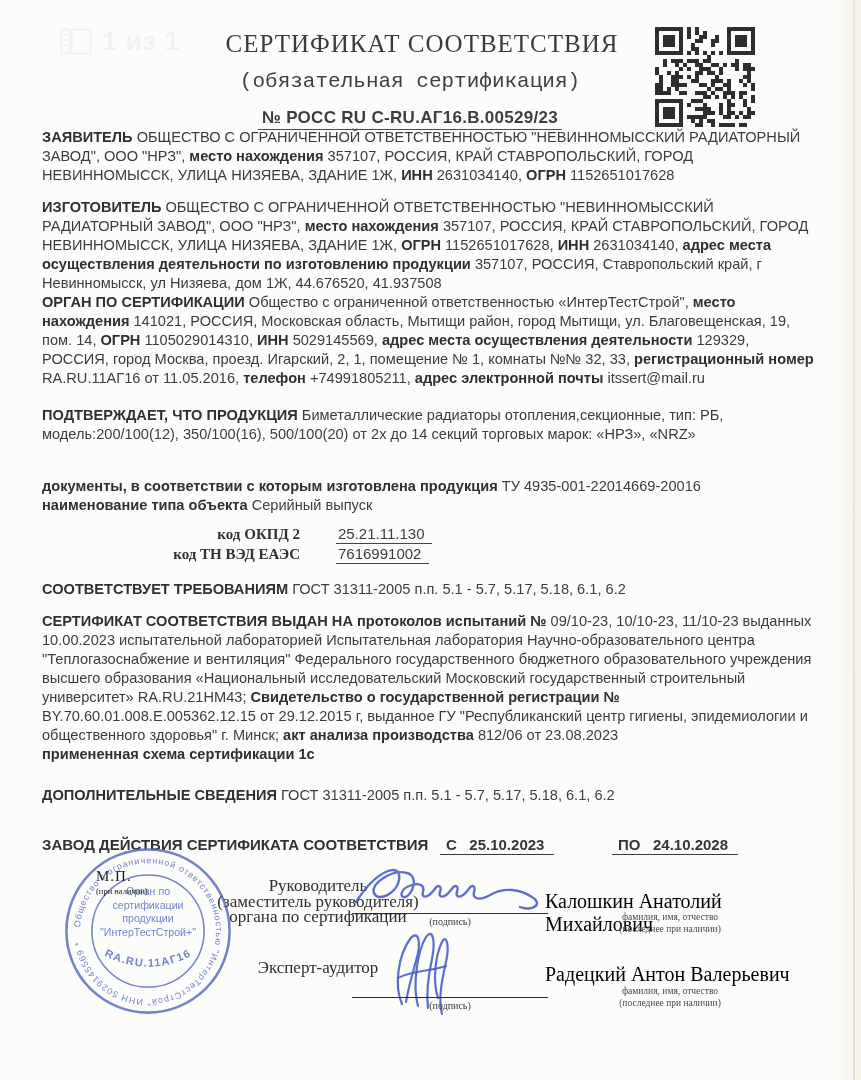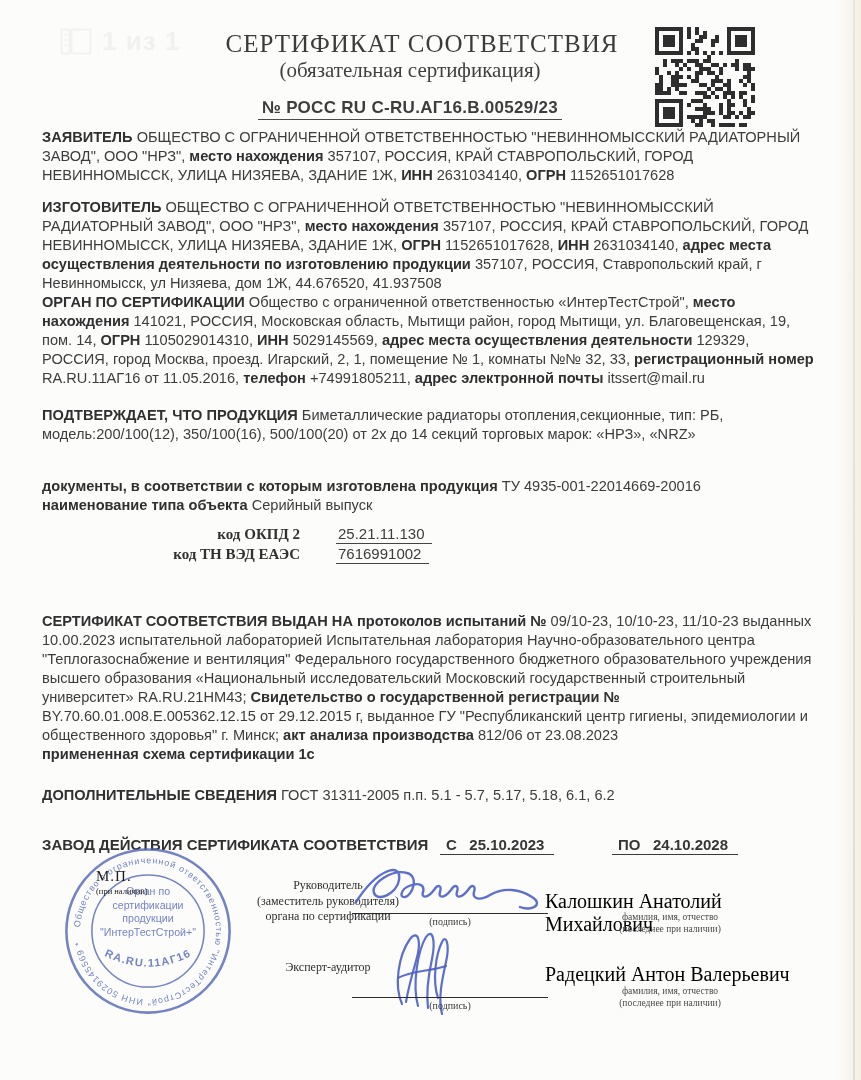--- a/index.html
+++ b/index.html
@@ -6,41 +6,41 @@
   .page{position:relative;width:861px;height:1080px;margin:0 auto;background:#fcfcfb;overflow:hidden;
         font-family:"Liberation Sans",sans-serif;color:#3c3c3c;}
   .warm-tint{position:absolute;right:0;top:0;width:26px;height:100%;
         background:linear-gradient(to right,rgba(252,250,246,0),#f6efe3);}
   .edge-line{position:absolute;right:6px;top:0;width:2px;height:100%;
         background:linear-gradient(#e2e2e6,#d8d8dc);opacity:.85;}
   .page-indicator{position:absolute;left:60px;top:26px;display:flex;align-items:center;gap:10px;
         color:#f1f1ef;font-weight:bold;font-size:26px;letter-spacing:1px;}
   .header{position:absolute;left:0;top:30px;width:820px;text-align:center;}
   .title{font-family:"Liberation Serif","DejaVu Serif",serif;font-size:25px;letter-spacing:1px;color:#3b3b3b;padding-left:24px;}
-  .subtitle{font-family:Liberation Serif, serif;font-size:21px;margin-top:0;color:#3f3f3f;}
+  .subtitle{font-family:Liberation Mono, monospace;font-size:21px;margin-top:12px;color:#3f3f3f;}
   .cert-number{display:inline-block;margin-top:15px;font-size:17px;font-weight:600;letter-spacing:.3px;
         color:#3d3d3d;border-bottom:1.5px solid #4a4a4a;padding:0 4px 1px 4px;}
   .qr{position:absolute;left:655px;top:27px;width:100px;height:100px;}
   .para{position:absolute;left:42px;width:776px;font-size:14.6px;line-height:19px;color:#3c3c3c;}
   .para .b{font-weight:bold;color:#303030;}
   .codes{position:absolute;left:42px;width:776px;}
   .code-row{display:flex;align-items:center;line-height:19px;}
   .code-label{width:258px;text-align:right;font-family:"Liberation Serif","DejaVu Serif",serif;
         font-weight:bold;font-size:15px;color:#313131;}
   .code-value{margin-left:36px;font-size:15px;color:#3c3c3c;border-bottom:1.4px solid #444;padding:0 8px 0 2px;}
   .validity-label{position:absolute;left:42px;top:836px;font-size:15px;font-weight:bold;color:#303030;}
   .u-date{position:absolute;top:836px;font-size:15px;font-weight:600;color:#363636;white-space:pre;
         border-bottom:1.5px solid #3a3a3a;padding:0 10px 1px 6px;}
   .stamp{position:absolute;left:63px;top:846px;width:170px;height:170px;opacity:.82;}
   .mp{position:absolute;left:96px;top:868px;width:80px;text-align:left;
         font-family:"Liberation Serif","DejaVu Serif",serif;color:#1d1d1d;}
   .mp .mp-main{font-size:15px;letter-spacing:1px;}
   .mp .mp-note{font-size:8.5px;margin-top:1px;}
-  .role{position:absolute;left:208px;width:240px;text-align:center;
-        font-family:"Liberation Serif","DejaVu Serif",serif;font-size:12px;line-height:15.5px;color:#2e2e2e;}
+  .role{position:absolute;left:198px;width:240px;text-align:center;
+        font-family:"Liberation Serif","DejaVu Serif",serif;font-size:17px;line-height:15.5px;color:#2e2e2e;}
   .sig-line{position:absolute;left:352px;width:196px;border-top:1.6px solid #2c2c2c;}
   .sig-caption{position:absolute;left:352px;width:196px;text-align:center;
         font-family:"Liberation Serif","DejaVu Serif",serif;font-size:10px;color:#3a3a3a;}
   .sig-svg{position:absolute;}
   .fio{position:absolute;left:545px;width:250px;
         font-family:"Liberation Serif","DejaVu Serif",serif;font-size:20px;color:#000000;}
   .fio-caption{position:absolute;left:545px;width:250px;text-align:center;
         font-family:"Liberation Serif","DejaVu Serif",serif;font-size:9.5px;line-height:11.5px;color:#4a4a4a;}
 </style>
 </head>
@@ -359,20 +359,21 @@
     <div class="code-row">
       <div class="code-label">код ОКПД 2</div>
       <div class="code-value">25.21.11.130</div>
     </div>
     <div class="code-row">
       <div class="code-label">код ТН ВЭД ЕАЭС</div>
       <div class="code-value">7616991002</div>
     </div>
   </div>
 
+  <div class="para" style="top:580px"><span class="b">СООТВЕТСТВУЕТ ТРЕБОВАНИЯМ </span><span>ГОСТ 31311-2005  п.п. 5.1 - 5.7, 5.17, 5.18, 6.1, 6.2</span></div>
   <div class="para" style="top:612px"><span class="b">СЕРТИФИКАТ СООТВЕТСТВИЯ ВЫДАН НА протоколов испытаний № </span><span>09/10-23, 10/10-23, 11/10-23 выданных 10.00.2023 испытательной лабораторией Испытательная лаборатория Научно-образовательного центра "Теплогазоснабжение и вентиляция" Федерального государственного бюджетного образовательного учреждения высшего образования «Национальный исследовательский Московский государственный строительный университет» RA.RU.21НМ43; </span><span class="b">Свидетельство о государственной регистрации № </span><span>BY.70.60.01.008.Е.005362.12.15 от 29.12.2015 г, выданное ГУ "Республиканский центр гигиены, эпидемиологии и  общественного здоровья" г. Минск;  </span><span class="b">акт анализа производства </span><span>812/06 от 23.08.2023</span><br><span class="b">примененная схема сертификации 1с</span></div>
   <div class="para" style="top:786px"><span class="b">ДОПОЛНИТЕЛЬНЫЕ СВЕДЕНИЯ </span><span>ГОСТ 31311-2005  п.п. 5.1 - 5.7, 5.17, 5.18, 6.1, 6.2</span></div>
 
   <div class="validity-label">ЗАВОД ДЕЙСТВИЯ СЕРТИФИКАТА СООТВЕТСТВИЯ</div>
   <span class="u-date" style="left:440px">С   25.10.2023</span>
   <span class="u-date" style="left:612px">ПО   24.10.2028</span>
 
   <svg class="stamp" viewBox="0 0 200 200">
     <circle cx="100" cy="100" r="96" fill="none" stroke="#5569b8" stroke-width="3"></circle>
     <circle cx="100" cy="100" r="66" fill="none" stroke="#5569b8" stroke-width="1.8"></circle>

